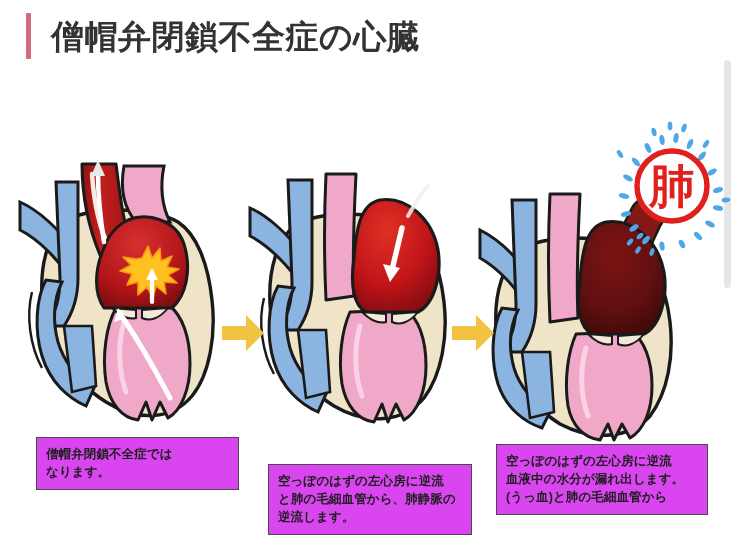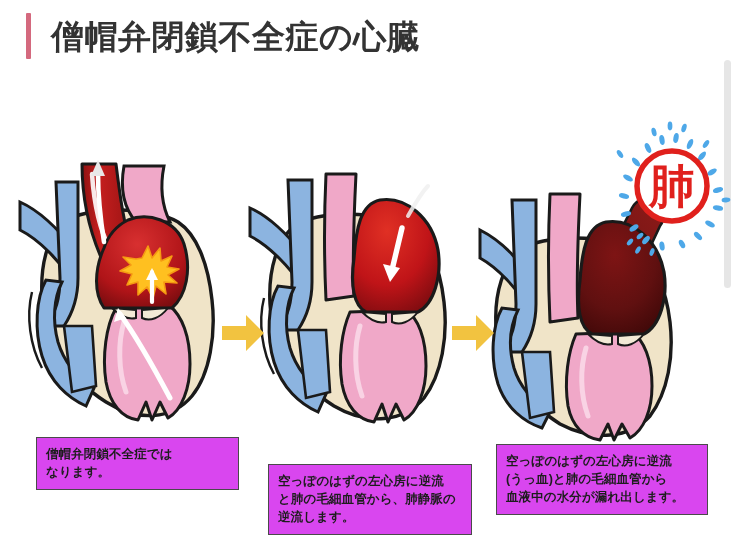--- a/index.html
+++ b/index.html
@@ -296,17 +296,17 @@
   </div>
 
   <div class="cap c2">
     <span class="ln">空っぽのはずの左心房に逆流</span>
     <span class="ln">と肺の毛細血管から、肺静脈の</span>
     <span class="ln">逆流します。</span>
   </div>
 
   <div class="cap c3">
     <span class="ln">空っぽのはずの左心房に逆流</span>
+    <span class="ln">血液中の水分が漏れ出します。</span>
     <span class="ln">(うっ血)と肺の毛細血管から</span>
-    <span class="ln">血液中の水分が漏れ出します。</span>
   </div>
 
 </div>
 
 </body></html>

